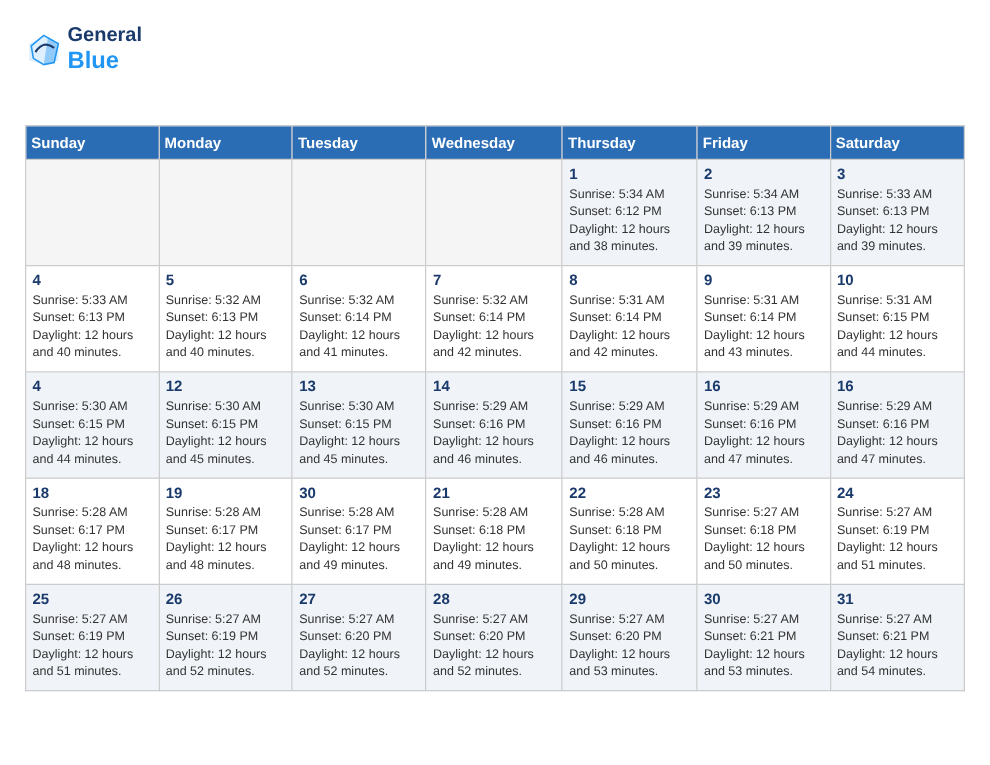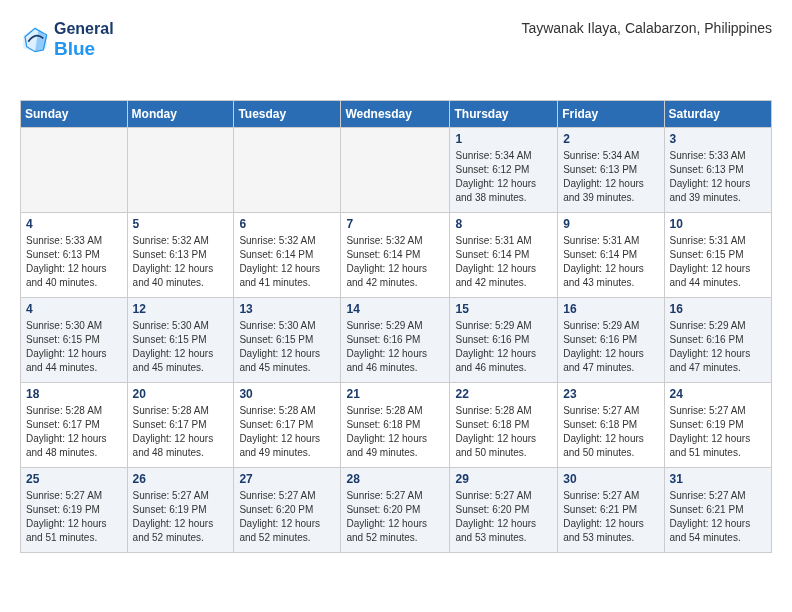--- a/index.html
+++ b/index.html
@@ -89,21 +89,20 @@
       <polygon points="22,6 32,14 28,30 18,32" fill="#2196F3" opacity="0.4"></polygon>
       <polygon points="18,4 32,12 28,30 18,32 8,26 6,14" fill="none" stroke="#2196F3" stroke-width="1.5"></polygon>
       <path d="M10,20 Q18,8 28,16" stroke="#1a3a6b" stroke-width="2" fill="none"></path>
     </svg>
     <div>
       <div style="font-size:16px;font-weight:bold;color:#1a3a6b;">General</div>
       <div style="font-size:19px;font-weight:bold;color:#2196F3;">Blue</div>
     </div>
   </div>
   <div class="title-section">
-    <div class="location-title">Taywanak Ilaya, Calabarzon, Philippines</div>
   </div>
 </div>
 
 <table class="calendar">
   <thead>
     <tr>
     <th>Sunday</th>
         <th>Monday</th>
         <th>Tuesday</th>
         <th>Wednesday</th>
@@ -244,21 +243,21 @@
       </tr>
       <tr>
         <td>
           <div class="day-number">18</div>
           <div class="day-info" style="white-space: pre-line;">Sunrise: 5:28 AM
 Sunset: 6:17 PM
 Daylight: 12 hours
 and 48 minutes.</div>
         </td>
         <td>
-          <div class="day-number">20</div>
+          <div class="day-number">19</div>
           <div class="day-info" style="white-space: pre-line;">Sunrise: 5:28 AM
 Sunset: 6:17 PM
 Daylight: 12 hours
 and 48 minutes.</div>
         </td>
         <td>
           <div class="day-number">30</div>
           <div class="day-info" style="white-space: pre-line;">Sunrise: 5:28 AM
 Sunset: 6:17 PM
 Daylight: 12 hours

